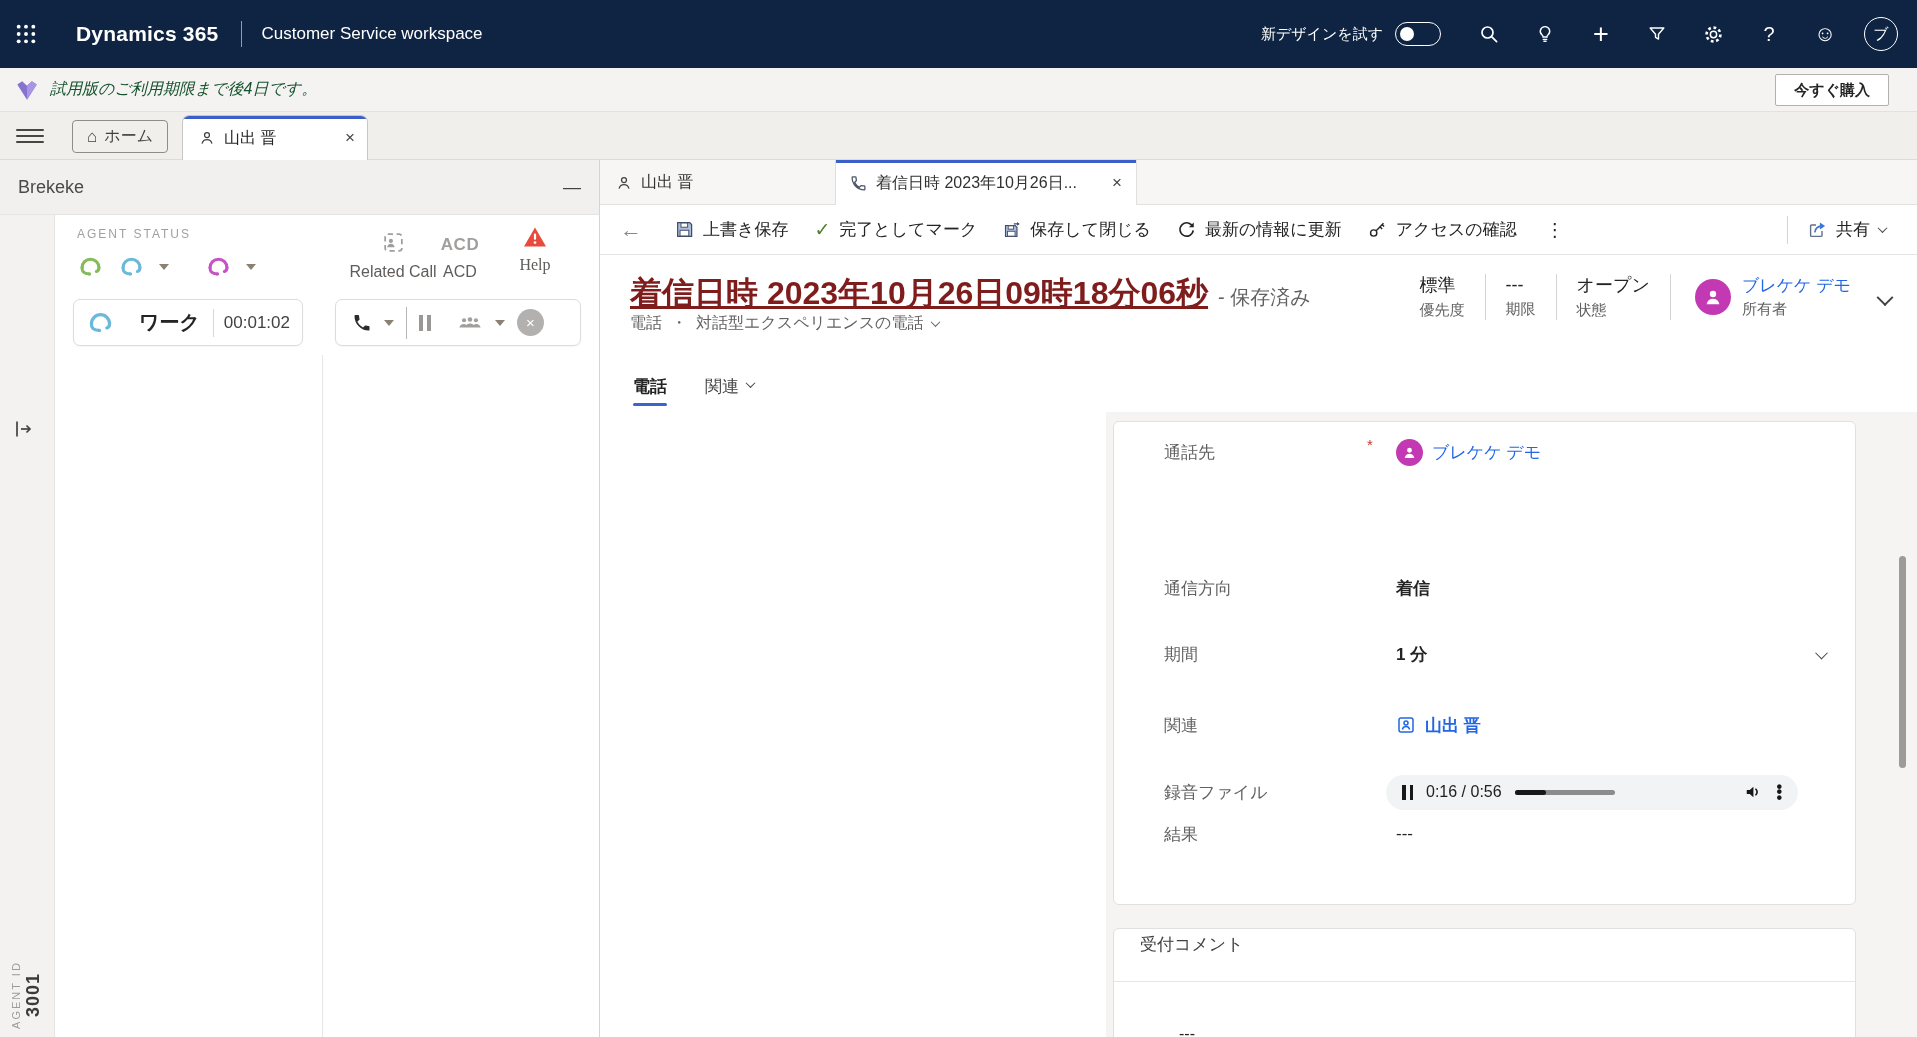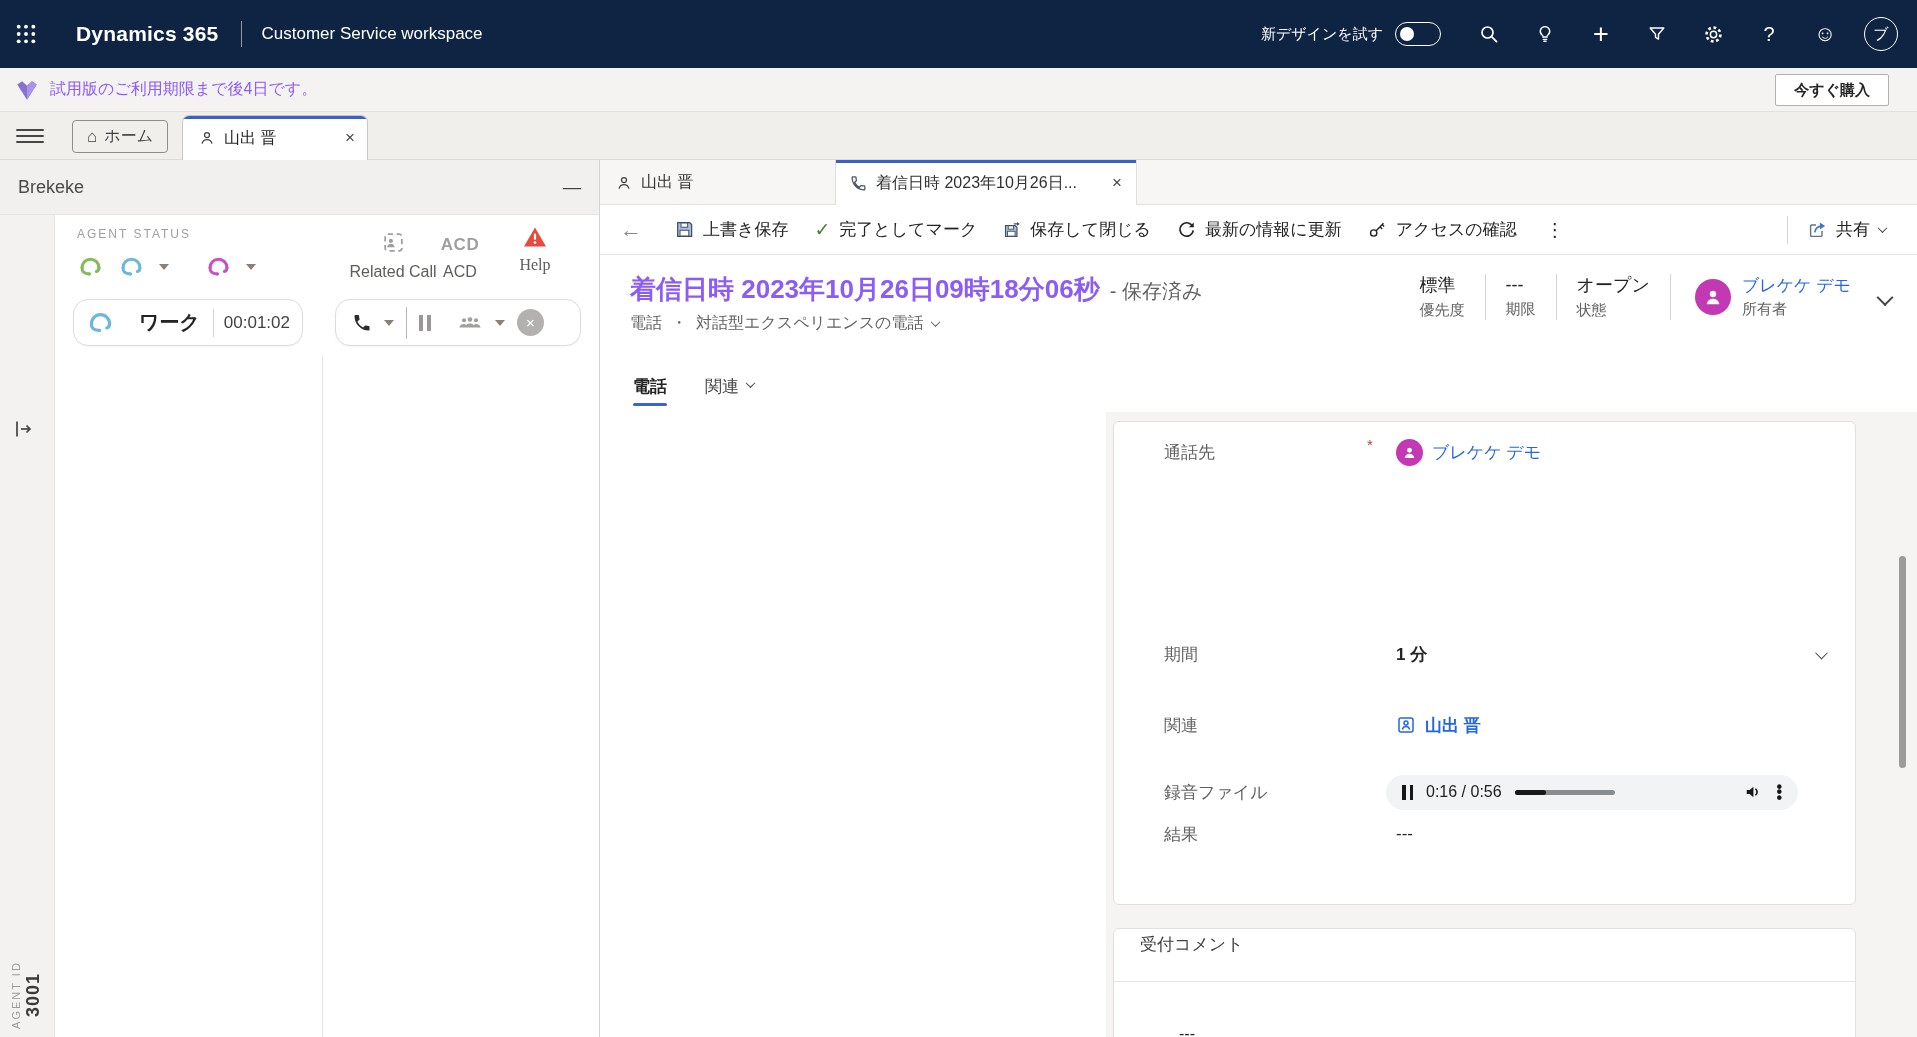--- a/index.html
+++ b/index.html
@@ -17,21 +17,21 @@
   .top-right { position:absolute; right:8px; top:0; height:68px; display:flex; align-items:center; gap:0; }
   .toggle-label { font-size:15px; margin-right:12px; white-space:nowrap; }
   .toggle { width:46px; height:24px; border:1.5px solid #fff; border-radius:13px; position:relative; margin-right:20px; cursor:pointer; }
   .toggle .knob { position:absolute; left:4px; top:3.5px; width:14px; height:14px; border-radius:50%; background:#fff; }
   .top-icon { width:56px; height:68px; display:flex; align-items:center; justify-content:center; cursor:pointer; font-size:21px; color:#fff; }
   .avatar-ring { width:34px; height:34px; border:1.5px solid #fff; border-radius:50%; display:flex; align-items:center; justify-content:center; font-size:15px; }
 
   
   .trialbar { position:absolute; left:0; top:68px; width:100%; height:44px; background:#f5f3f1;
     border-bottom:1px solid #e3e1df; display:flex; align-items:center; padding:0 14px; }
-  .trial-msg { font-size:16px; color:#8b5cf6; margin-left:10px; }
+  .trial-msg { font-size:16px; color:#14532d; margin-left:10px;font-style:italic; }
   .buy-btn { position:absolute; right:28px; top:6px; height:32px; padding:0 18px; background:#fff;
     border:1px solid #b3b1af; border-radius:2px; font-size:15px; font-weight:bold; color:#242424;
     display:flex; align-items:center; cursor:pointer; }
 
   
   .tabstrip { position:absolute; left:0; top:112px; width:100%; height:48px; background:#f0efec; border-bottom:1px solid #dddbd9; }
   .burger { position:absolute; left:16px; top:13px; width:28px; height:22px; display:flex; flex-direction:column; justify-content:center; gap:4px; cursor:pointer; }
   .burger i { display:block; height:2px; background:#484644; border-radius:1px; }
   .home-tab { position:absolute; left:72px; top:8px; width:96px; height:33px; border:1px solid #8f8d8b; border-radius:4px;
     display:flex; align-items:center; justify-content:center; gap:7px; font-size:16px; color:#424242; cursor:pointer; }
@@ -48,21 +48,21 @@
   .minimize { margin-left:auto; color:#424242; font-size:18px; cursor:pointer; line-height:1; }
   .gutter { position:absolute; left:0; top:215px; width:55px; height:822px; background:#f3f2f1; border-right:1px solid #e6e4e2; }
   .brek-body { position:absolute; left:55px; top:215px; width:545px; height:822px; background:#fff; border-right:1px solid #d6d4d2; }
   .agent-status-label { position:absolute; left:22px; top:12px; font-size:12px; letter-spacing:2px; color:#a19f9d; }
   .hs-row { position:absolute; left:22px; top:38px; display:flex; align-items:center; gap:14px; }
   .hs { width:27px; height:27px; cursor:pointer; }
   .tri { width:0; height:0; border-left:5px solid transparent; border-right:5px solid transparent; border-top:6px solid #8a8174; cursor:pointer; }
   .tool { position:absolute; text-align:center; color:#5f5c59; font-size:16px; cursor:pointer; }
   .tool .t-ic { height:26px; display:flex; align-items:flex-end; justify-content:center; margin-bottom:8px; color:#a19f9d; }
   .acd-glyph { font-weight:900; font-size:17px; color:#1a1a1a; letter-spacing:.5px; }
-  .pill { position:absolute; top:84px; height:47px; background:#fff; border:1px solid #dedcda; border-radius:15px;
+  .pill { position:absolute; top:84px; height:47px; background:#fff; border:1px solid #dedcda; border-radius:7px;
     display:flex; align-items:center; box-shadow:0 1px 2px rgba(0,0,0,.04); }
   .status-pill { left:18px; width:230px; padding:0 12px; gap:10px; }
   .status-name { font-size:20px; font-weight:bold; color:#242424; }
   .pill-div { width:1px; height:28px; background:#d8d6d4; }
   .timer { font-size:17px; color:#424242; }
   .call-pill { left:280px; width:246px; padding:0 10px; gap:12px; }
   .pause-bars { display:flex; gap:4px; cursor:pointer; }
   .pause-bars i { display:block; width:4px; height:16px; background:#9a9896; }
   .endcall { width:27px; height:27px; border-radius:50%; background:#b3b1af; color:#fff; font-size:15px;
     display:flex; align-items:center; justify-content:center; cursor:pointer; }
@@ -86,21 +86,21 @@
   .cmdbar { position:absolute; left:0; top:45px; width:100%; height:50px; background:#fff; border-bottom:1px solid #e6e4e2;
     display:flex; align-items:center; padding:0 18px 0 20px; }
   .back { font-size:22px; color:#8a8886; width:42px; cursor:pointer; }
   .cmd { display:flex; align-items:center; gap:9px; font-size:17px; color:#242424; padding:0 13px; height:38px; cursor:pointer; white-space:nowrap; }
   .dots { font-size:18px; color:#242424; padding:0 16px; cursor:pointer; }
   .cmd-div { width:1px; height:28px; background:#d6d4d2; margin:0 6px; }
   .share-grp { margin-left:auto; display:flex; align-items:center; }
 
   .rec-header { position:absolute; left:0; top:95px; width:100%; height:105px; background:#fff; }
   .rec-title-row { position:absolute; left:30px; top:17px; display:flex; align-items:baseline; gap:10px; white-space:nowrap; }
-  .rec-title { font-size:26px; font-weight:bold; color:#8b5cf6; }
+  .rec-title { font-size:32px; font-weight:bold; color:#7f1d1d;text-decoration:underline; }
   .rec-saved { font-size:20px; color:#616161; }
   .rec-sub { position:absolute; left:30px; top:58px; display:flex; align-items:center; gap:9px; font-size:16px; color:#616161; cursor:pointer; }
   .stats { position:absolute; right:66px; top:18px; display:flex; align-items:center; }
   .stat { padding:0 20px; text-align:left; }
   .stat-v { font-size:18px; color:#242424; }
   .stat-l { font-size:15px; color:#616161; margin-top:4px; }
   .stat-div { width:1px; height:46px; background:#d6d4d2; }
   .owner { display:flex; align-items:center; gap:11px; padding-left:24px; cursor:pointer; }
   .avatar-m { width:36px; height:36px; border-radius:50%; background:#c239b3; display:flex; align-items:center; justify-content:center; }
   .owner-name { font-size:17px; color:#2266e3; }
@@ -509,20 +509,24 @@
               <svg width="15" height="15" viewBox="0 0 20 20" fill="#fff">
                   <circle cx="10" cy="7" r="3.2"></circle>
                   <path d="M3.6 17.2c.8-3.6 3.4-5.4 6.4-5.4s5.6 1.8 6.4 5.4z"></path>
                 </svg>
             </span>
             <span class="link">ブレケケ デモ</span>
           </span>
         </div>
 
 
+        <div class="frow" style="top:148px;">
+          <span class="flabel">通信方向</span>
+          <span class="fvalue bold">着信</span>
+        </div>
 
         <div class="frow" style="top:214px;">
           <span class="flabel">期間</span>
           <span class="fvalue bold">1 分</span>
           <span class="row-icon-r chev" style="color:#424242; left:703px;"></span>
         </div>
 
         <div class="frow" style="top:285px;">
           <span class="flabel">関連</span>
           <span class="fvalue">

